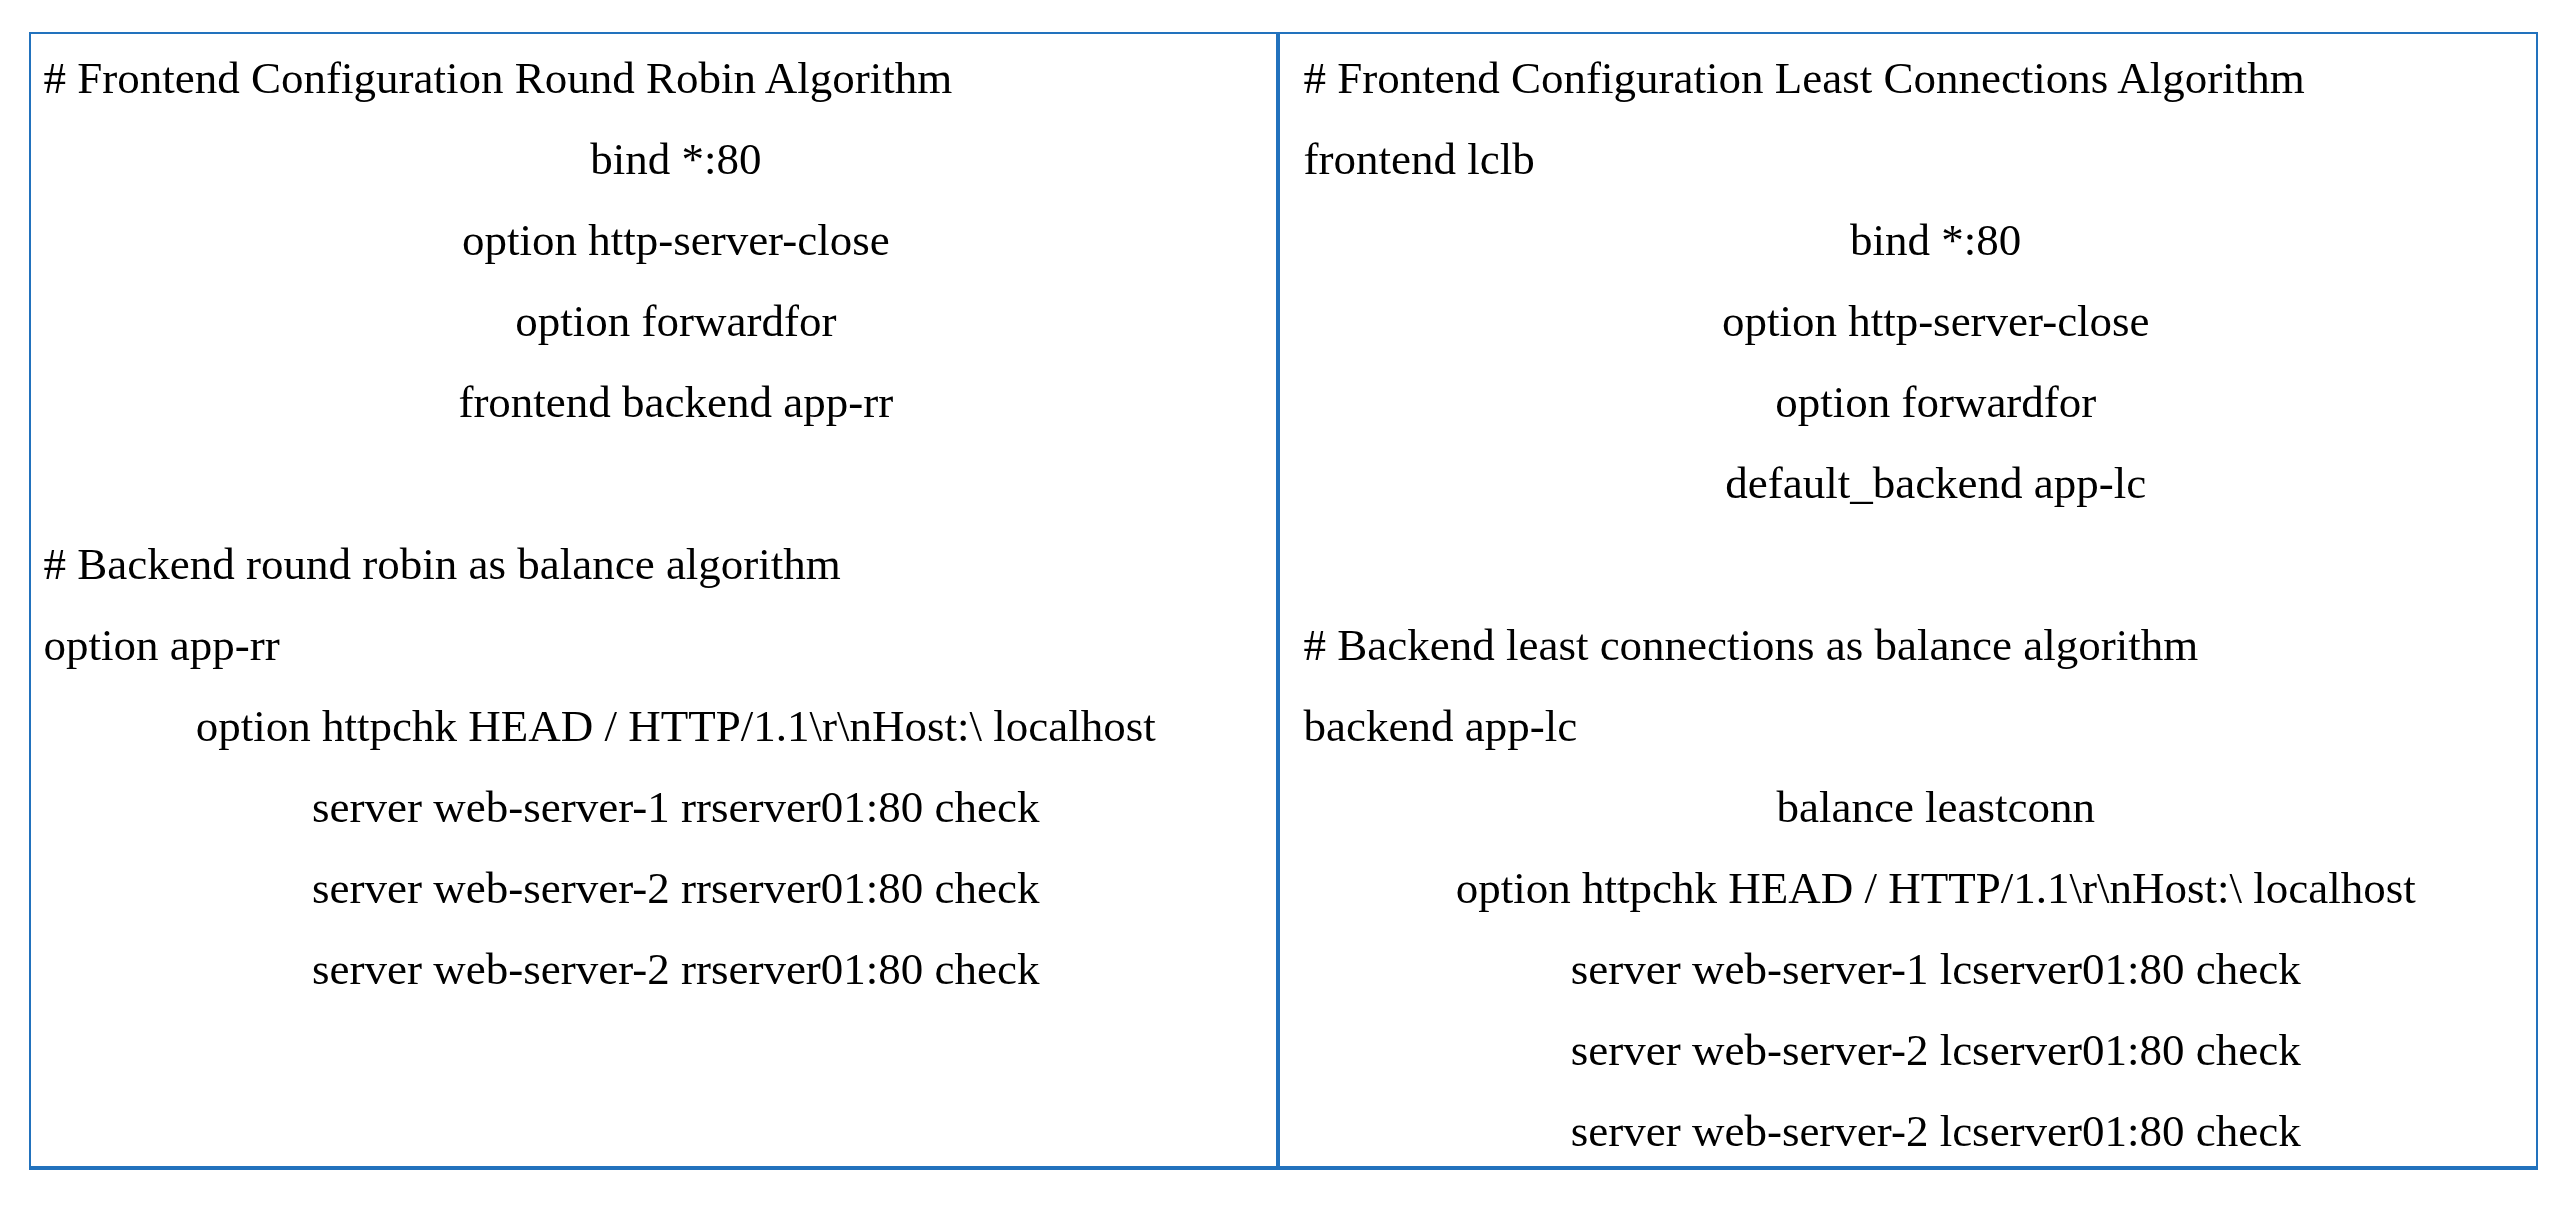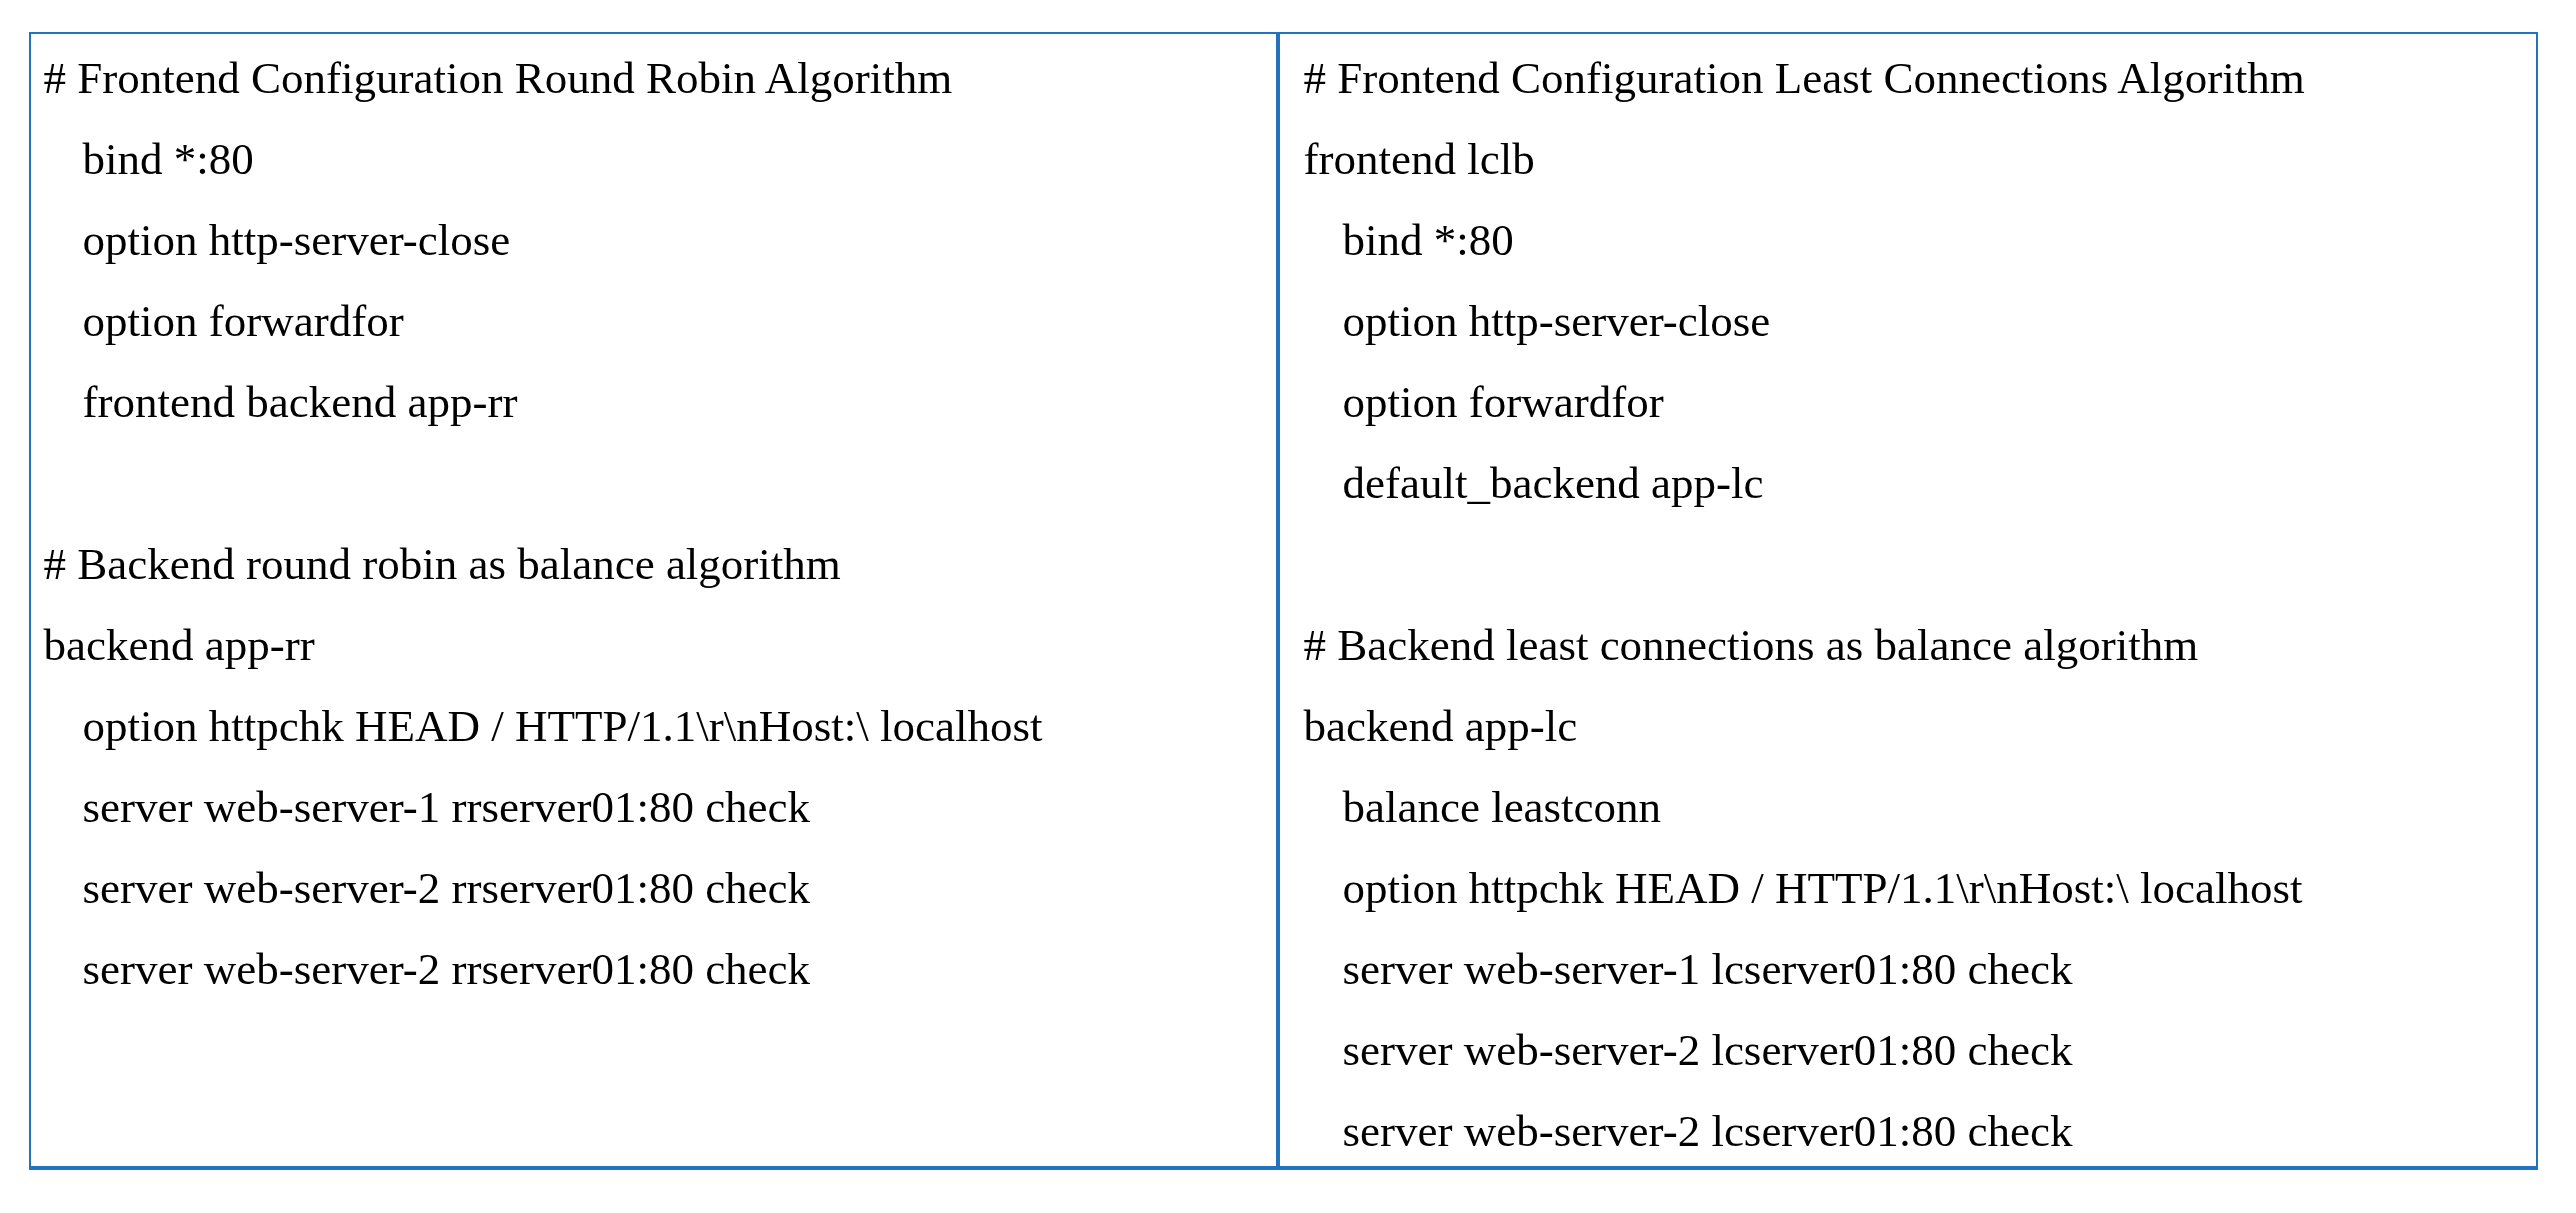--- a/index.html
+++ b/index.html
@@ -49,37 +49,38 @@
     padding-right: 7px;
   }
   .line {
     font-size: 45px;
     line-height: 81px;
     height: 81px;
     white-space: nowrap;
   }
   .line.indent {
     padding-left: 39px;
+    text-align: center;
   }
 </style>
 </head>
 <body>
 
 <div class="screen">
   <div class="config-box">
 
     <div class="panel left">
       <div class="line"># Frontend Configuration Round Robin Algorithm</div>
       <div class="line indent">bind *:80</div>
       <div class="line indent">option http-server-close</div>
       <div class="line indent">option forwardfor</div>
       <div class="line indent">frontend backend app-rr</div>
       <div class="line"></div>
       <div class="line"># Backend round robin as balance algorithm</div>
-      <div class="line">backend app-rr</div>
+      <div class="line">option app-rr</div>
       <div class="line indent">option httpchk HEAD / HTTP/1.1\r\nHost:\ localhost</div>
       <div class="line indent">server web-server-1 rrserver01:80 check</div>
       <div class="line indent">server web-server-2 rrserver01:80 check</div>
       <div class="line indent">server web-server-2 rrserver01:80 check</div>
     </div>
 
     <div class="divider"></div>
 
     <div class="panel right">
       <div class="line"># Frontend Configuration Least Connections Algorithm</div>

